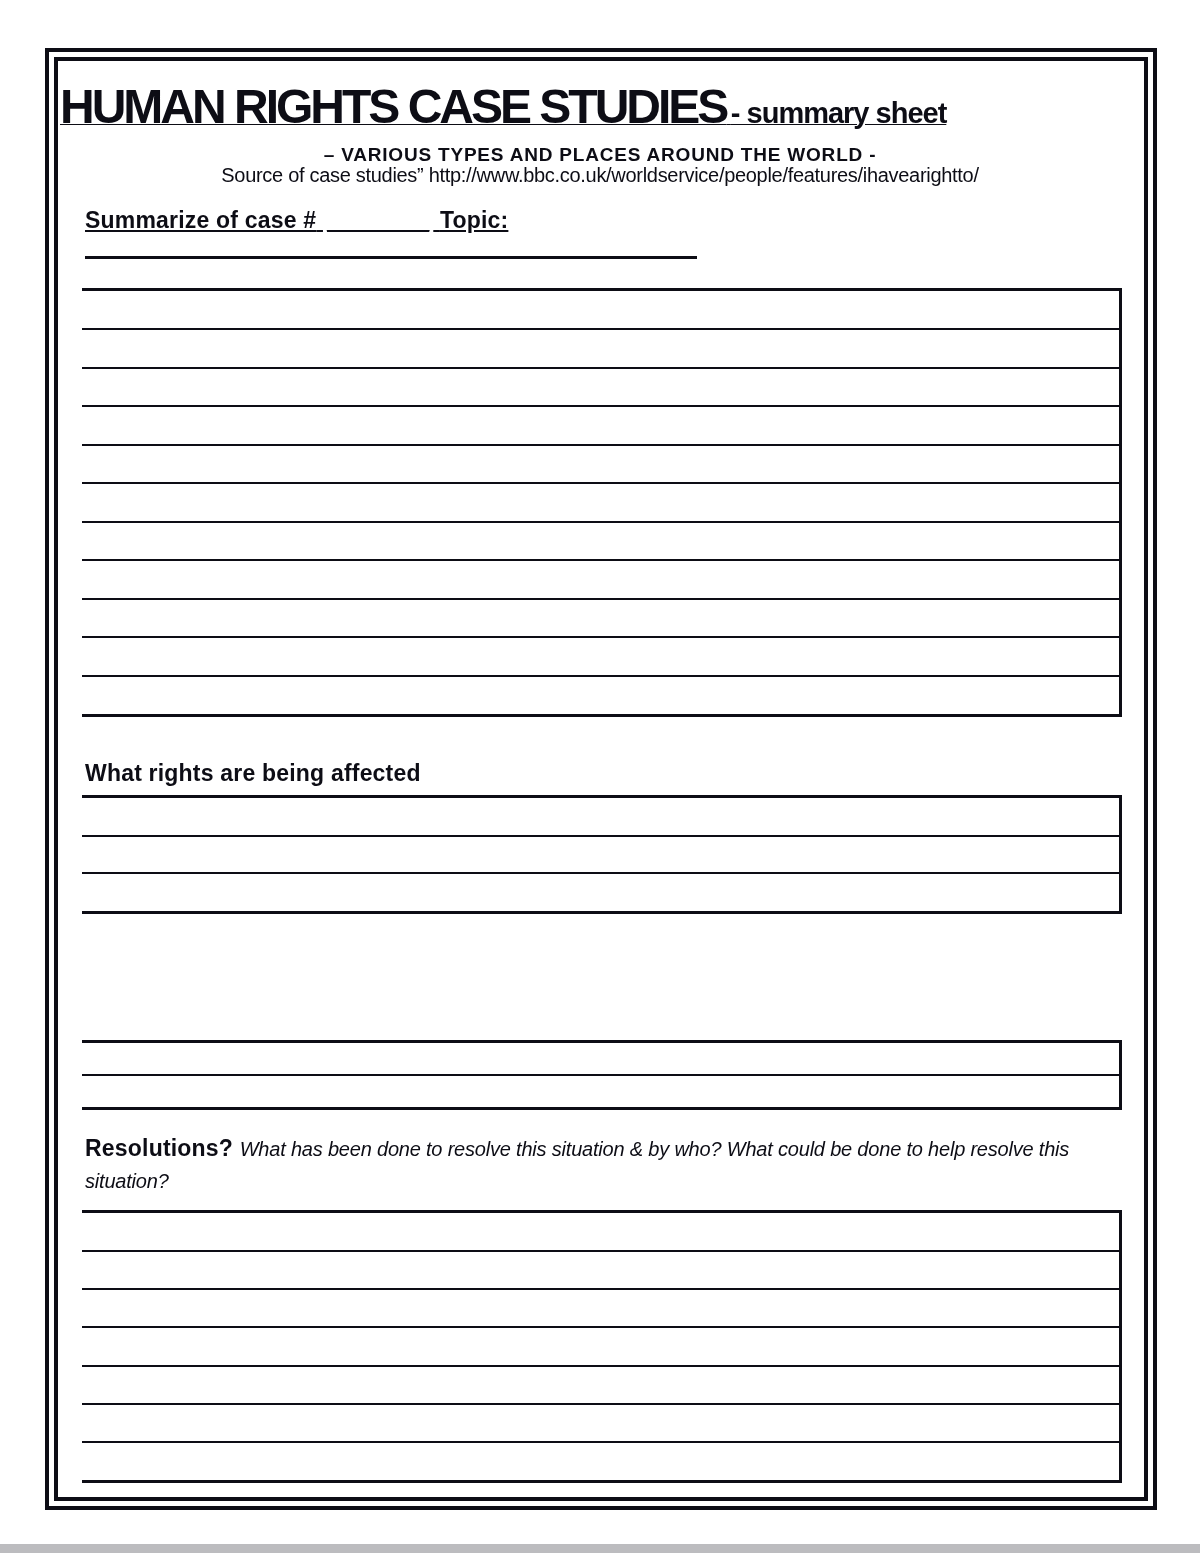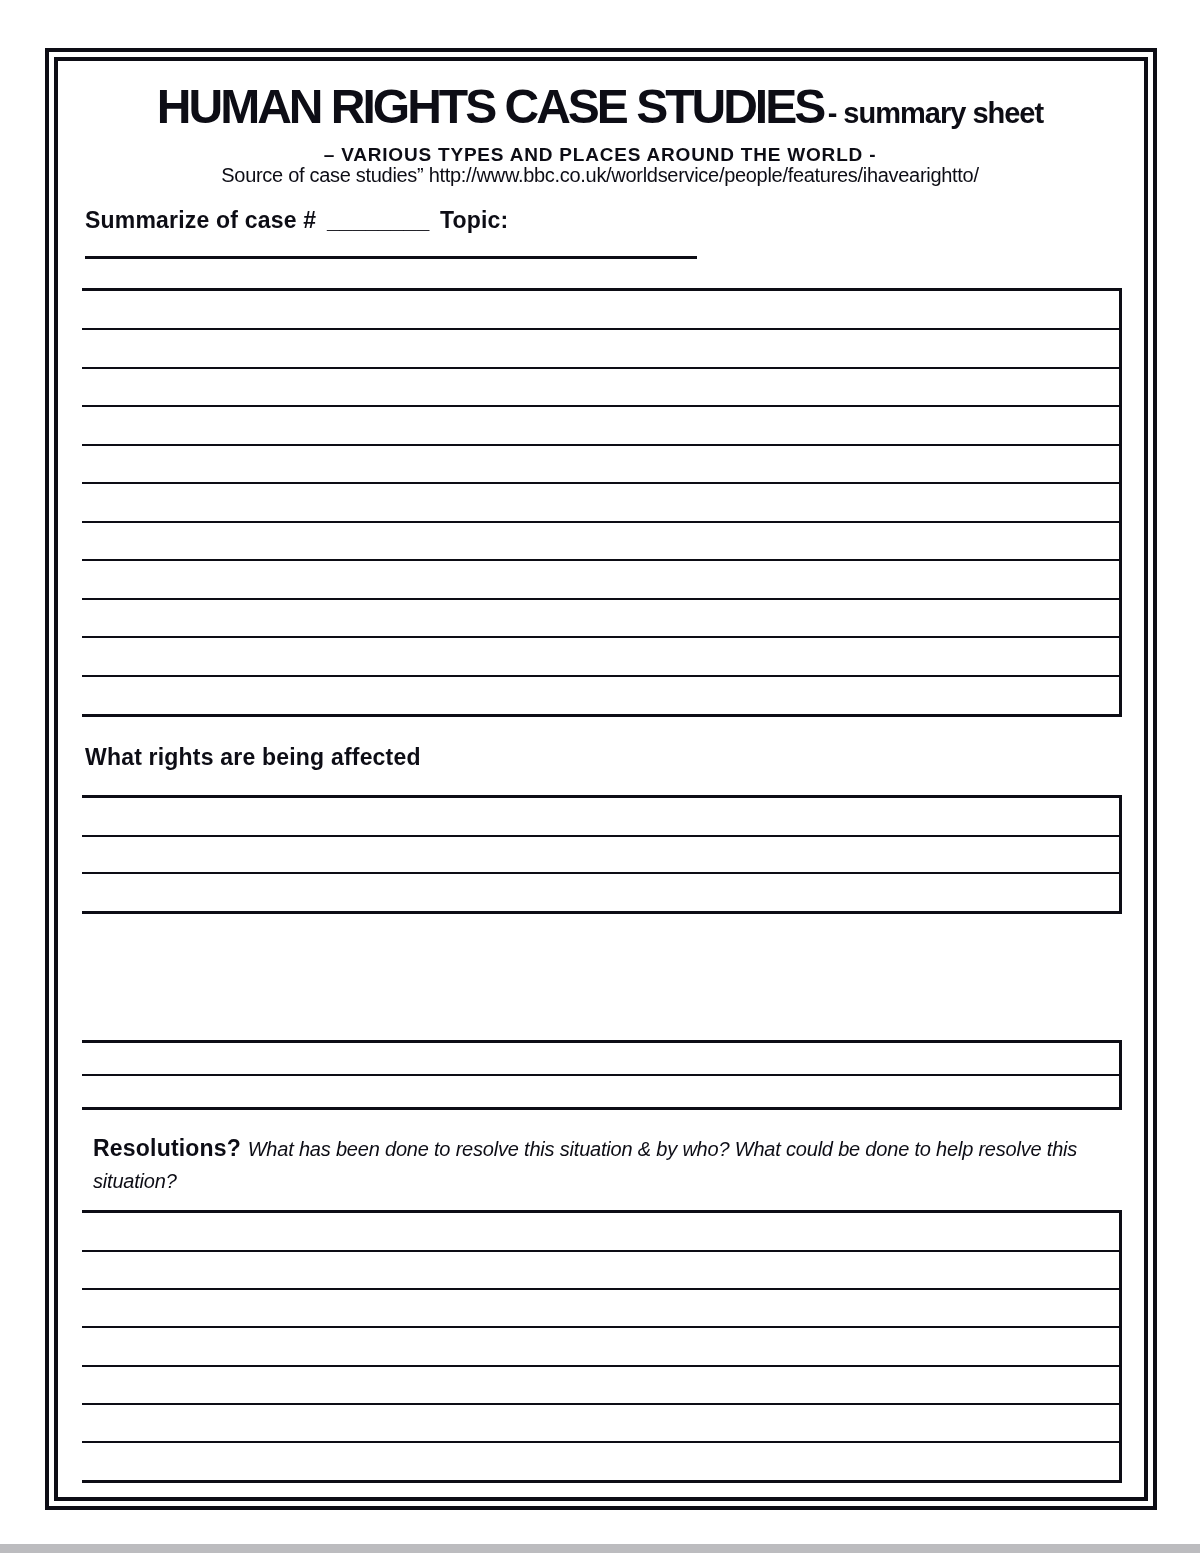--- a/index.html
+++ b/index.html
@@ -15,22 +15,22 @@
   .frame {
     position: absolute;
     left: 45px; top: 48px;
     width: 1112px; height: 1462px;
     border: 13px double #0d0d15;
     box-sizing: border-box;
   }
   .title-line {
     position: absolute;
     left: 60px; top: 82px; width: 1080px;
-    text-align: center;
     white-space: nowrap;
+    text-decoration: underline;
   }
   .title-main {
     font-weight: bold;
     font-size: 48px;
     letter-spacing: -3px;
     line-height: 50px;
   }
   .title-suffix {
     font-weight: bold;
     font-size: 29px;
@@ -54,31 +54,31 @@
     line-height: 24px;
   }
   .heading {
     position: absolute;
     left: 85px;
     font-weight: bold;
     font-size: 23px;
     line-height: 31px;
     letter-spacing: 0.2px;
   }
-  .h-summary { top: 205px; width: 1010px; }
+  .h-summary { top: 205px; width: 1010px; text-decoration: underline; }
   .blank-underscores { letter-spacing: 0; padding: 0 4px; }
   .topic-underline {
     position: absolute;
     left: 85px; top: 256px;
     width: 612px; height: 2.5px;
     background: #0d0d15;
   }
-  .h-rights { top: 742px; width: 1010px; }
+  .h-rights { top: 758px; width: 1010px; }
   .h-udhr { top: 960px; width: 1000px; }
-  .h-resolutions { top: 1133px; width: 1005px; font-weight: normal; margin-left: 8px; }
+  .h-resolutions { top: 1133px; width: 1005px; font-weight: normal; }
   .h-resolutions .res-label { font-weight: bold; font-size: 23px; }
   .h-resolutions .res-prompt {
     font-style: italic;
     font-size: 20px;
     letter-spacing: -0.2px;
   }
   .writebox {
     position: absolute;
     left: 82px;
     width: 1040px;

